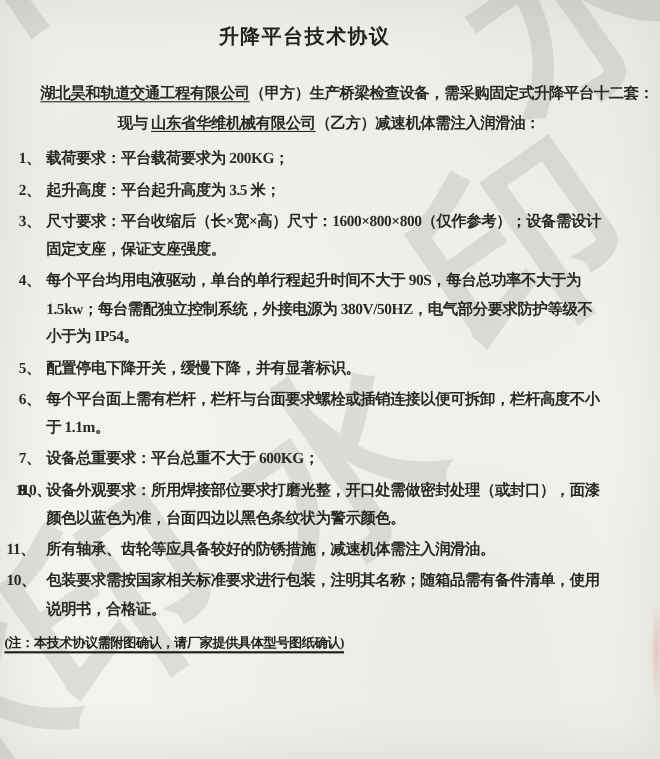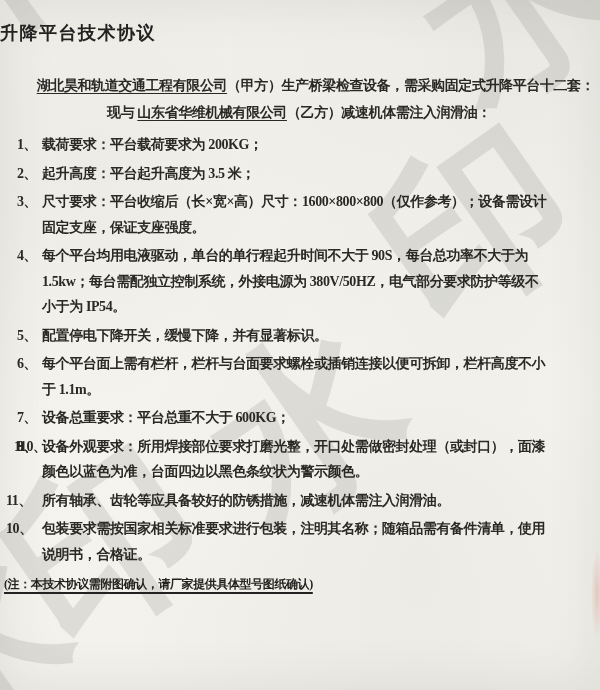--- a/index.html
+++ b/index.html
@@ -34,20 +34,21 @@
   .wm6{left:-122px;top:556px;}
   .smudge{
     position:absolute;right:-3px;top:548px;width:12px;height:90px;
     background:radial-gradient(ellipse at center, rgba(214,90,70,0.22), transparent 70%);
     pointer-events:none;
   }
   
   .content{position:relative;z-index:2;letter-spacing:-0.4px;}
   .title{
     margin:0;padding:21px 46px 0 0;
+    text-align:center;
     font-family:"Liberation Sans","DejaVu Sans",sans-serif;
     font-size:18px;font-weight:800;letter-spacing:1.5px;color:#242220;
   }
   .intro{margin:27px 4px 6px 2px;font-size:14px;line-height:27px;font-weight:600;text-align:center;}
   .intro-l1{padding-left:33px;white-space:nowrap;}
   .uline{
     text-decoration:underline;
     text-underline-offset:3px;
     text-decoration-thickness:1.4px;
     font-weight:700;

